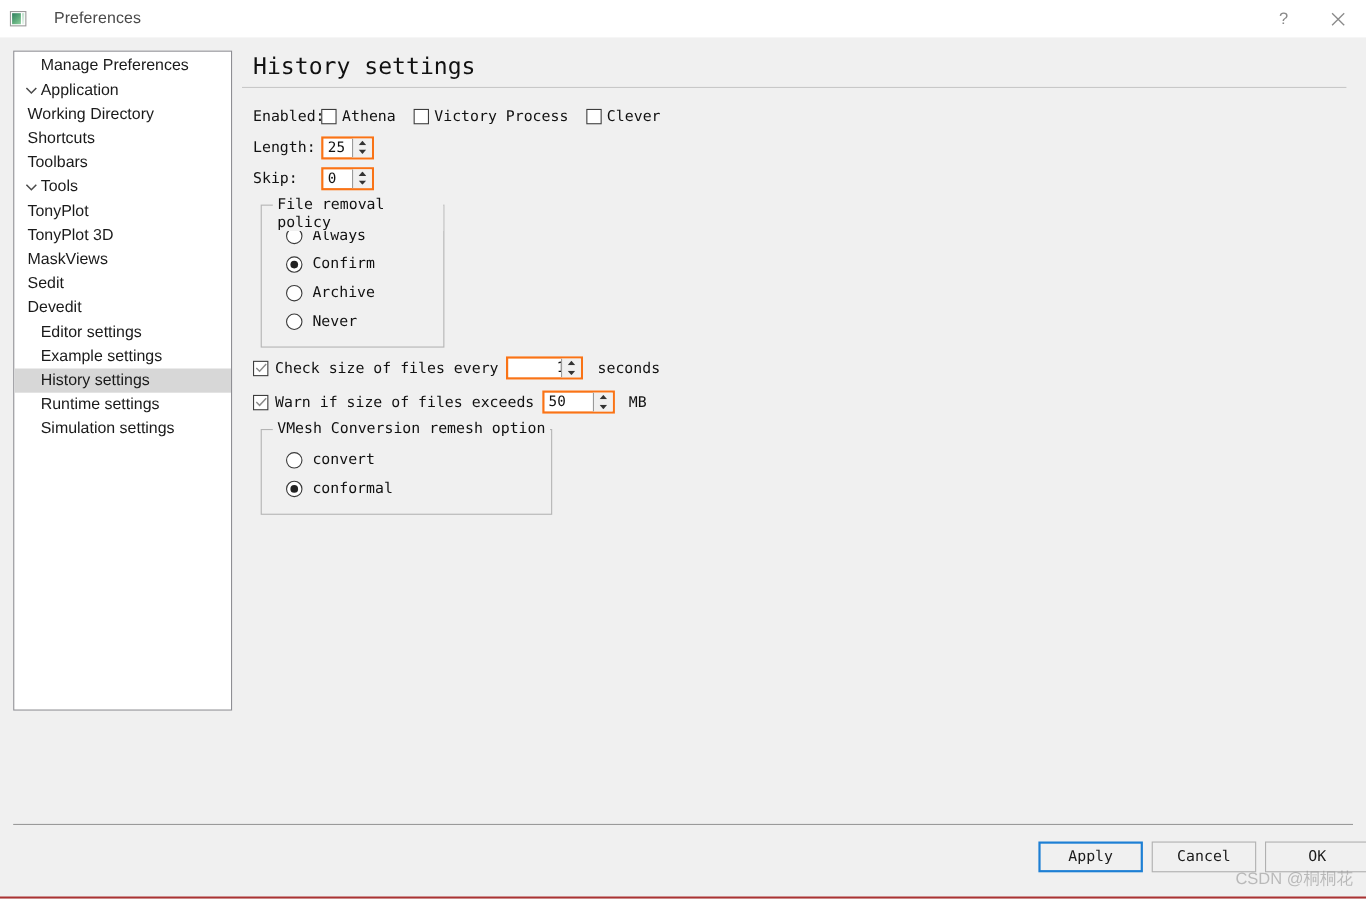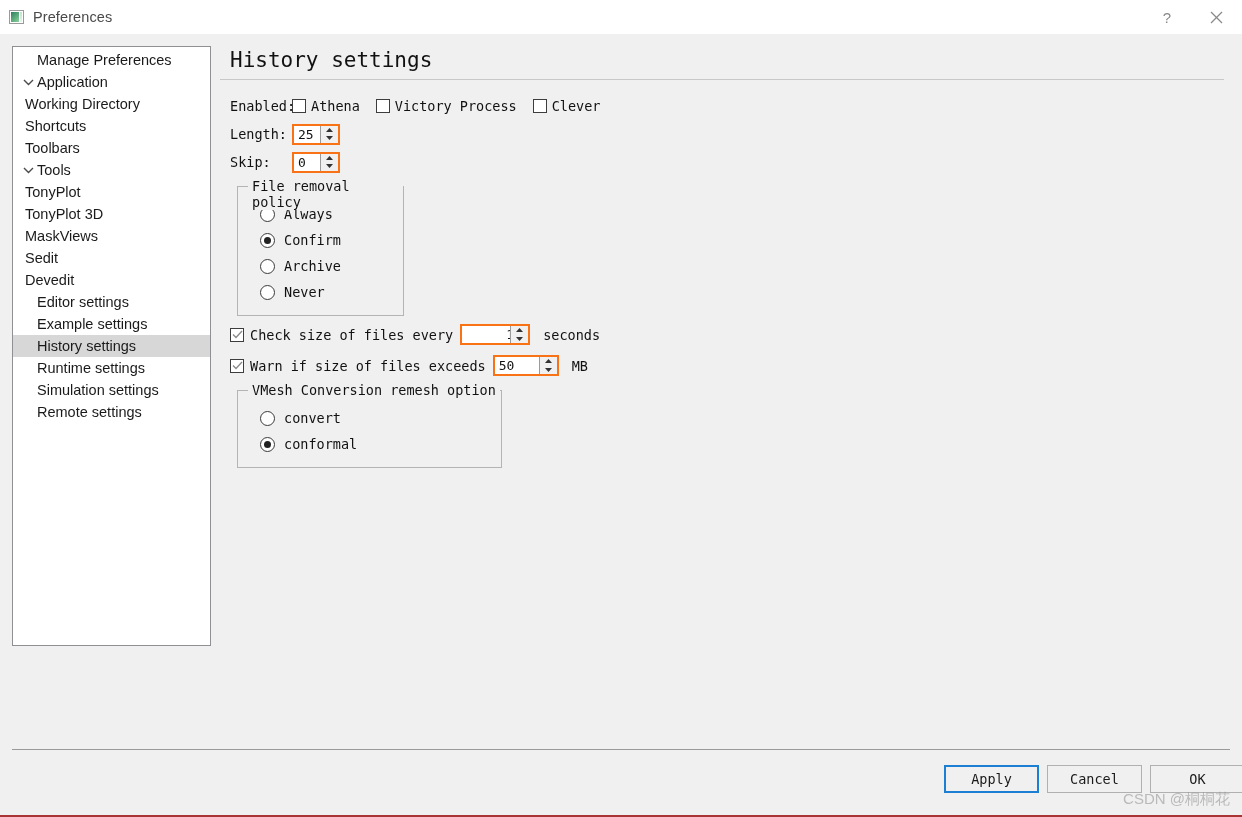--- a/index.html
+++ b/index.html
@@ -21,20 +21,21 @@
     border-bottom: 2px solid #a33;
   }
 
   
   .titlebar {
     height: 34px;
     background: #ffffff;
     display: flex; align-items: center;
     flex: 0 0 34px;
     position: relative;
+    gap: 16px;
   }
   .app-icon {
     width: 15px; height: 14px;
     margin-left: 9px; margin-right: 9px;
     border: 1px solid #9a9a9a;
     background: #ffffff;
     box-sizing: border-box;
     display: flex; align-items: stretch;
     padding: 1px;
   }
@@ -358,23 +359,20 @@
         <span class="tree-label">Example settings</span>
       </div>
       <div class="tree-item lvl0 noarrow selected">
         <span class="tree-label">History settings</span>
       </div>
       <div class="tree-item lvl0 noarrow">
         <span class="tree-label">Runtime settings</span>
       </div>
       <div class="tree-item lvl0 noarrow">
         <span class="tree-label">Simulation settings</span>
-      </div>
-      <div class="tree-item lvl0 noarrow">
-        <span class="tree-label">Remote settings</span>
       </div>
     </div>
 
     <div class="main">
       <div class="panel-title">History settings</div>
       <div class="panel-rule"></div>
 
       <div class="form">
 
         <div class="row">

